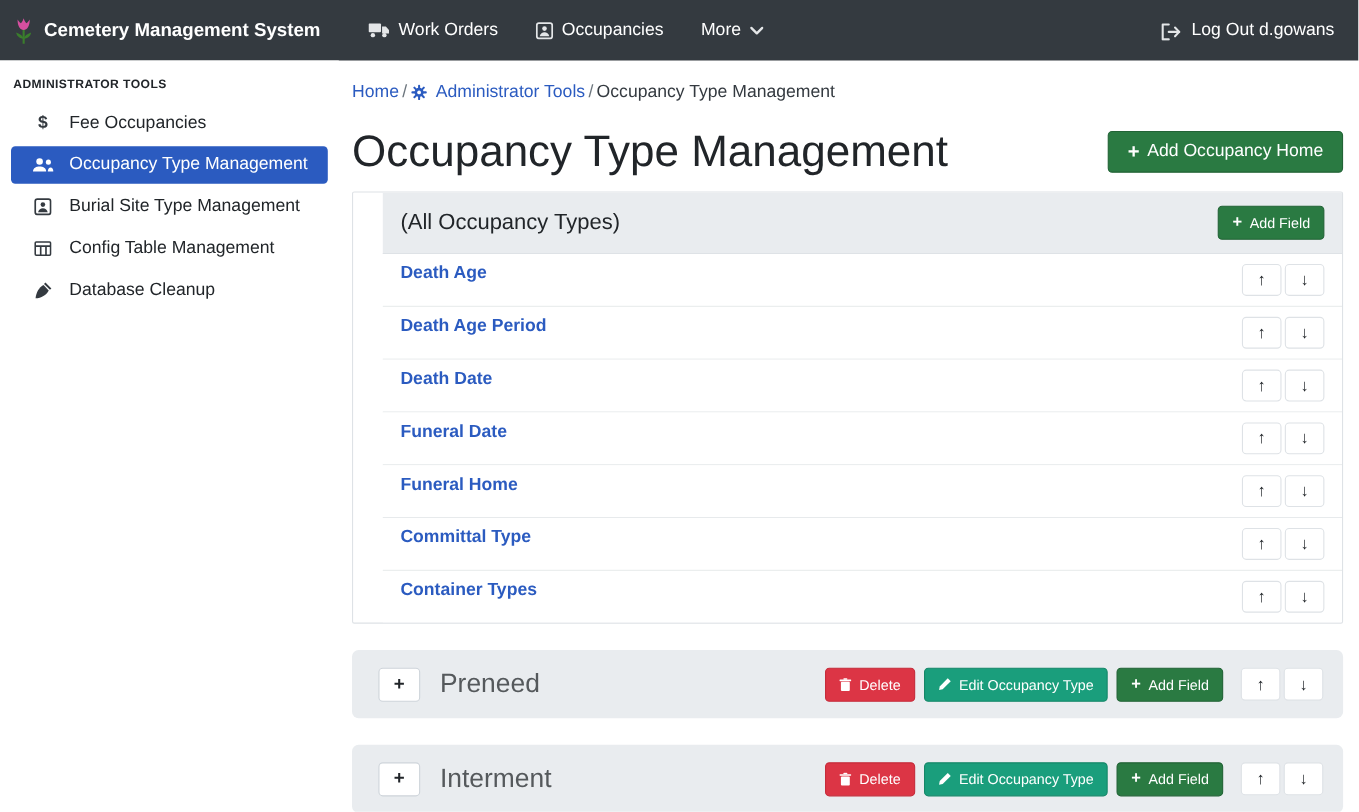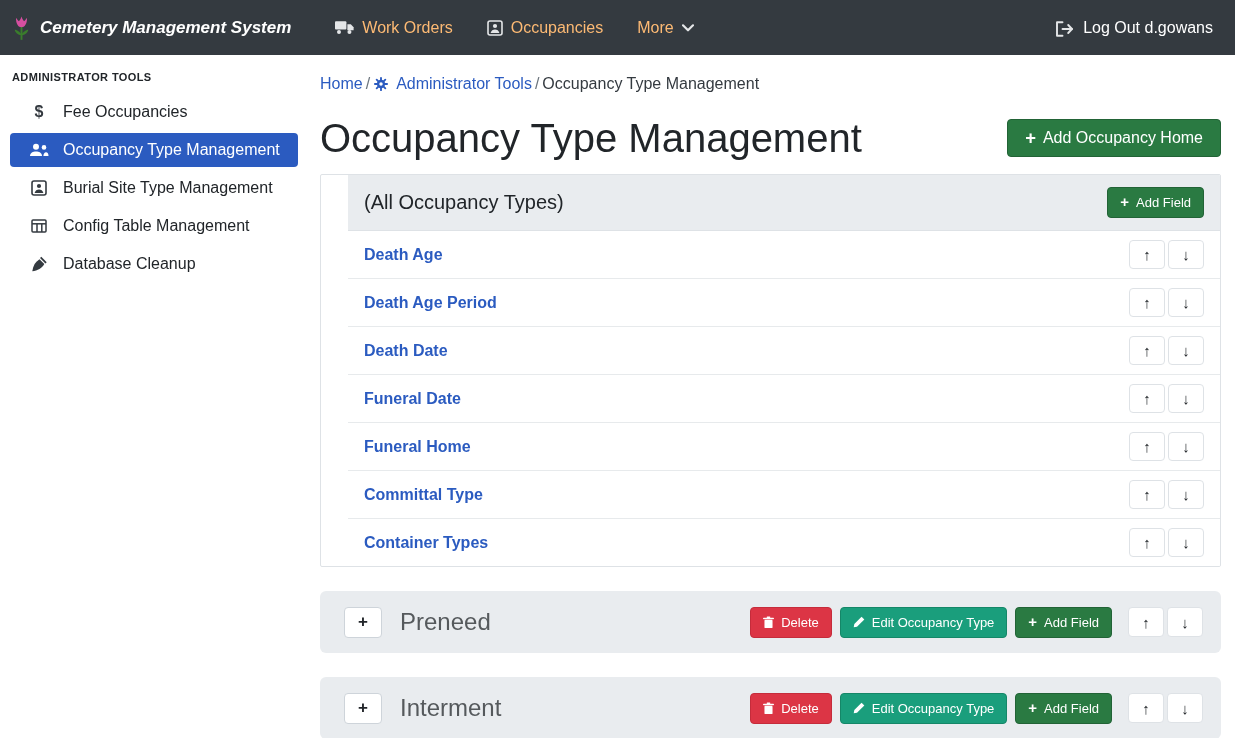--- a/index.html
+++ b/index.html
@@ -22,24 +22,24 @@
     background:#fff;color:var(--text-dark);font-size:16px;
   }
   a{text-decoration:none;cursor:pointer;}
   button{font-family:inherit;cursor:pointer;}
 
   
   .navbar{
     height:55px;background:var(--navbar-bg);display:flex;align-items:center;
     padding:0 22px 0 12px;color:#fff;
   }
-  .brand{display:flex;align-items:center;gap:9px;font-weight:700;font-size:17px;color:#fff;margin-right:30px;font-style:italic;}
+  .brand{display:flex;align-items:center;gap:9px;font-weight:700;font-size:17px;color:#fff;margin-right:30px;}
   .brand-icon{display:flex;align-items:center;}
   .nav-links{display:flex;align-items:center;gap:6px;}
-  .nav-link{display:flex;align-items:center;gap:8px;color:#fdba74;padding:8px 14px;font-size:16px;}
+  .nav-link{display:flex;align-items:center;gap:8px;color:#ffffff;padding:8px 14px;font-size:16px;}
   .nav-icon{display:flex;align-items:center;color:#e4e6e8;}
   .nav-spacer{flex:1;}
   .logout{display:flex;align-items:flex-end;gap:9px;color:#fff;font-size:16px;}
 
   
   .layout{display:flex;height:726px;}
   .sidebar{width:308px;flex:none;padding-top:6px;background:#fff;}
   .sidebar-heading{
     font-size:11px;font-weight:700;letter-spacing:.4px;color:var(--text-dark);
     padding:10px 12px 12px 12px;
@@ -76,21 +76,21 @@
   .btn-ic{display:flex;align-items:center;}
 
   
   .card{border:1px solid var(--border);border-radius:2px;margin-top:12px;overflow:hidden;background:#fff;padding-left:27px;}
   .card-header{
     background:var(--section-bg);padding:12px 16px;display:flex;align-items:center;
     justify-content:space-between;border-bottom:1px solid var(--border);
   }
   .card-title{font-size:20px;color:var(--text-dark);}
   .field-row{
-    display:flex;align-items:center;justify-content:space-between;
+    display:flex;align-items:flex-start;justify-content:space-between;
     padding:9px 16px;border-bottom:1px solid #e7eaec;background:#fff;
   }
   .field-row:last-child{border-bottom:none;}
   .field-link{font-weight:700;color:var(--link);font-size:16px;}
   .move-group{display:flex;gap:3px;}
   .btn-move{
     width:36px;height:29px;background:#fff;border:1px solid var(--border);border-radius:4px;
     display:inline-flex;align-items:center;justify-content:center;color:#212529;
     font-size:15px;font-weight:600;
   }

